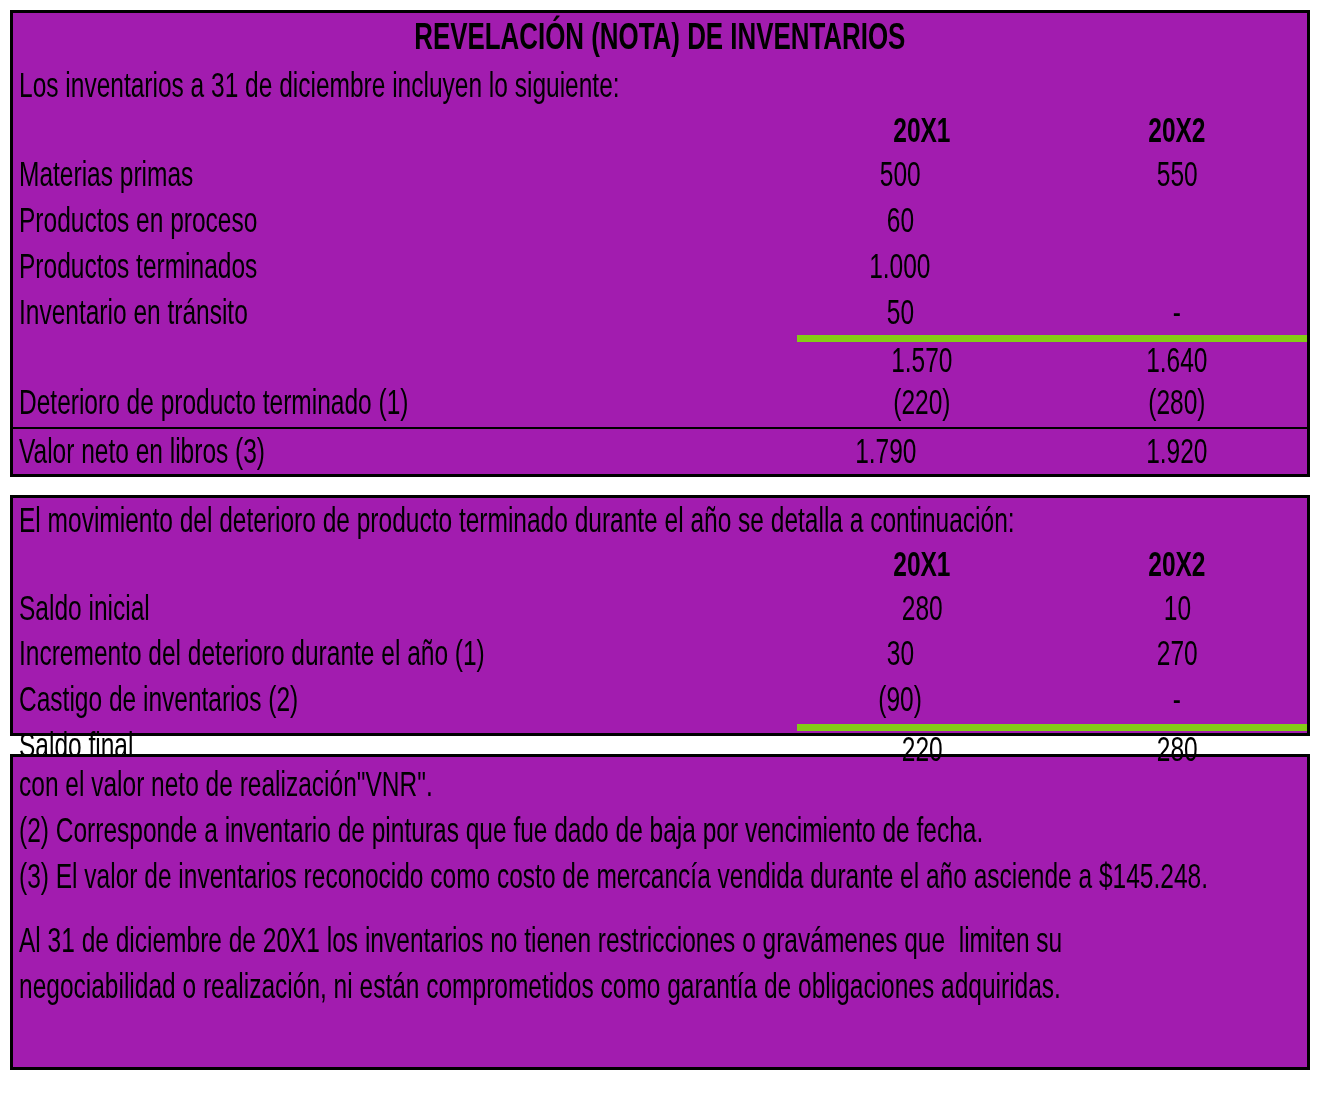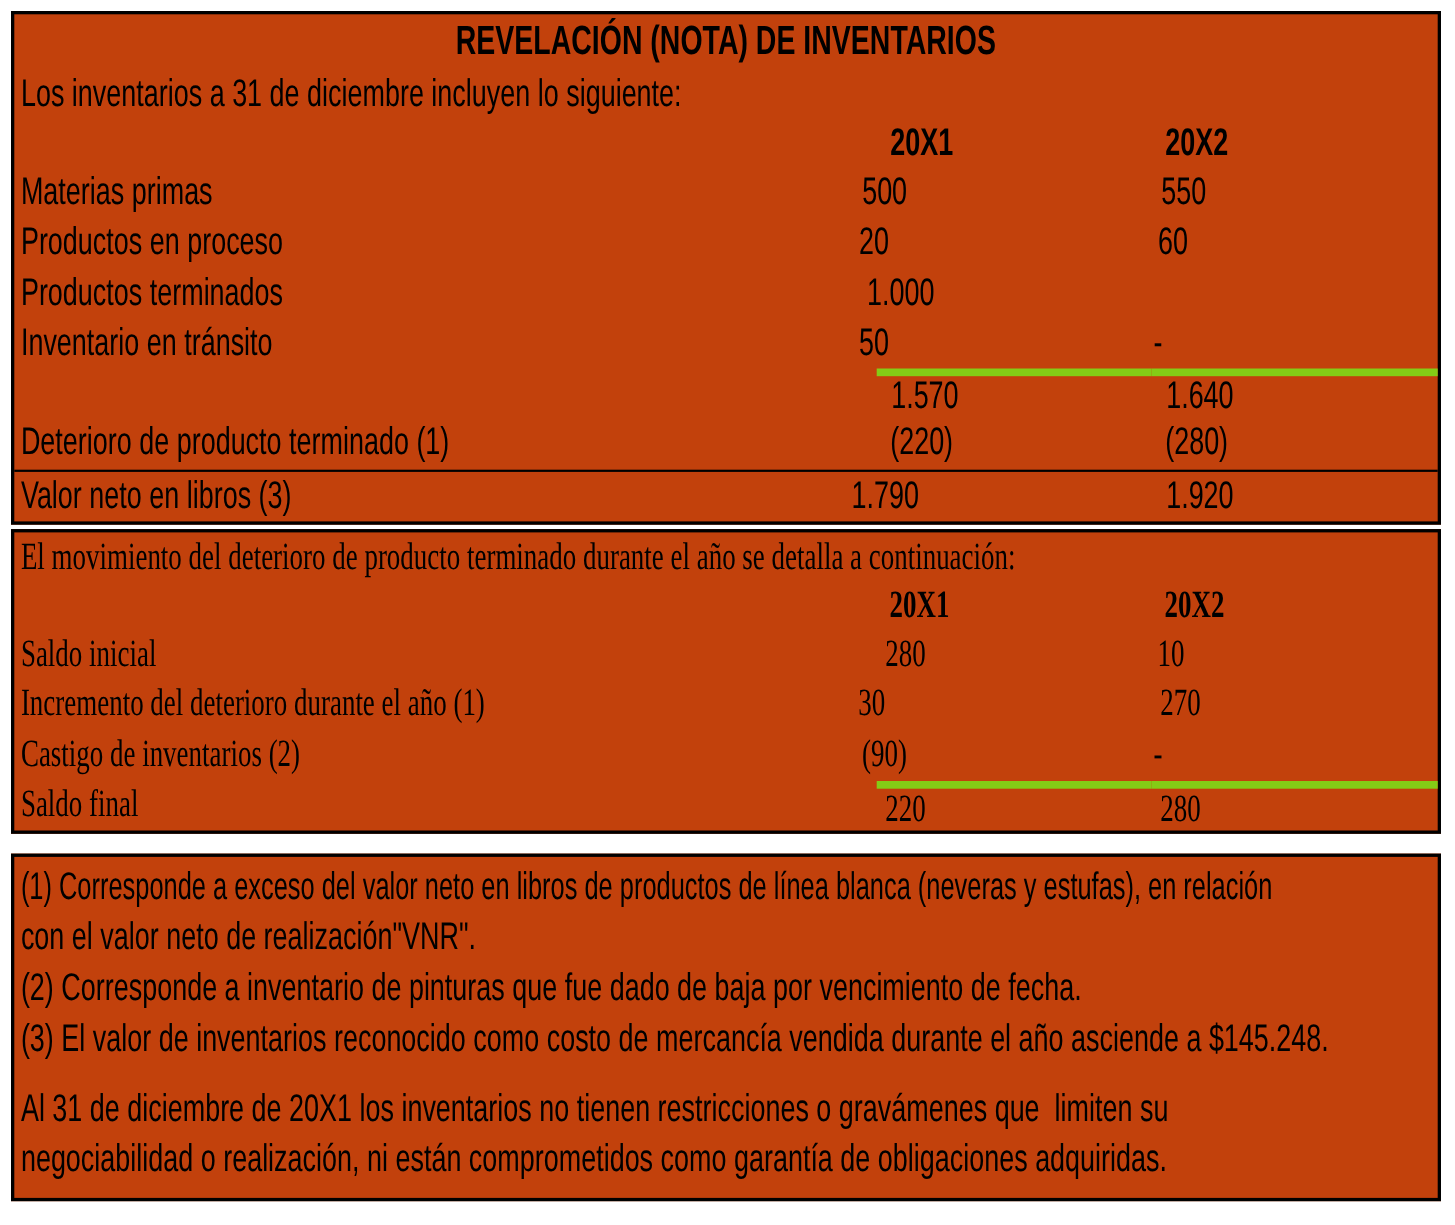--- a/index.html
+++ b/index.html
@@ -8,24 +8,24 @@
     width: 1323px; height: 1114px;
     background: #ffffff;
     color: #000000;
     font-family: "Liberation Sans", sans-serif;
     overflow: hidden;
   }
   .box {
     border: 3px solid #000;
     margin-left: 10px;
     width: 1300px;
-    background: #c2410c;
+    background: #a21caf;
   }
   #box1 { margin-top: 10px; height: 467px; }
-  #box2 { margin-top: 4px; height: 277px; font-family: Liberation Serif, serif; }
+  #box2 { margin-top: 18px; height: 241px; }
   #box3 { margin-top: 18px; height: 316px; }
 
   
   .t {
     display: inline-block;
     white-space: pre;
     font-size: 35px;
     transform: scaleX(0.70);
     transform-origin: 0 50%;
     line-height: 1.05;
@@ -47,21 +47,21 @@
     display: grid;
     grid-template-columns: 1fr 250px 260px;
     align-items: center;
   }
   .h46 { height: 46px; gap: 22px; }
   .h44 { height: 44px; }
   .h42 { height: 42px; }
   .h50 { height: 50px; }
   .h47 { height: 47px; }
   .label-cell { padding-left: 6px; overflow: visible; }
-  .num-cell { }
+  .num-cell { text-align: center; }
   .rule-top-cols { border-top: 7px solid #84cc16; }
   .rule-top-full { border-top: 2px solid #000; gap: 36px; }
 
   .title-row {
     height: 48px;
     text-align: center;
     display: flex;
     align-items: center;
     justify-content: center;
   }
@@ -112,21 +112,20 @@
   </div>
 
   <div class="row h46">
     <div class="label-cell"><span class="t">Materias primas</span></div>
     <div class="num-cell"><span class="t tc">500</span></div>
     <div class="num-cell"><span class="t tc">550</span></div>
   </div>
 
   <div class="row h46">
     <div class="label-cell"><span class="t">Productos en proceso</span></div>
-    <div class="num-cell"><span class="t tc">20</span></div>
     <div class="num-cell"><span class="t tc">60</span></div>
   </div>
 
   <div class="row h46">
     <div class="label-cell"><span class="t">Productos terminados</span></div>
     <div class="num-cell"><span class="t tc">1.000</span></div>
   </div>
 
   <div class="row h46">
     <div class="label-cell"><span class="t">Inventario en tránsito</span></div>
@@ -188,23 +187,20 @@
     <div class="label-cell"><span class="t">Saldo final</span></div>
     <div class="num-cell rule-top-cols"><span class="t tc">220</span></div>
     <div class="num-cell rule-top-cols"><span class="t tc">280</span></div>
   </div>
 
 </div>
 
 <div class="box" id="box3">
 
   <div class="note-line">
-    <span class="t s66">(1) Corresponde a exceso del valor neto en libros de productos de línea blanca (neveras y estufas), en relación</span>
-  </div>
-  <div class="note-line">
     <span class="t">con el valor neto de realización"VNR".</span>
   </div>
 
   <div class="note-line">
     <span class="t">(2) Corresponde a inventario de pinturas que fue dado de baja por vencimiento de fecha.</span>
   </div>
 
   <div class="note-line">
     <span class="t">(3) El valor de inventarios reconocido como costo de mercancía vendida durante el año asciende a $145.248.</span>
   </div>

